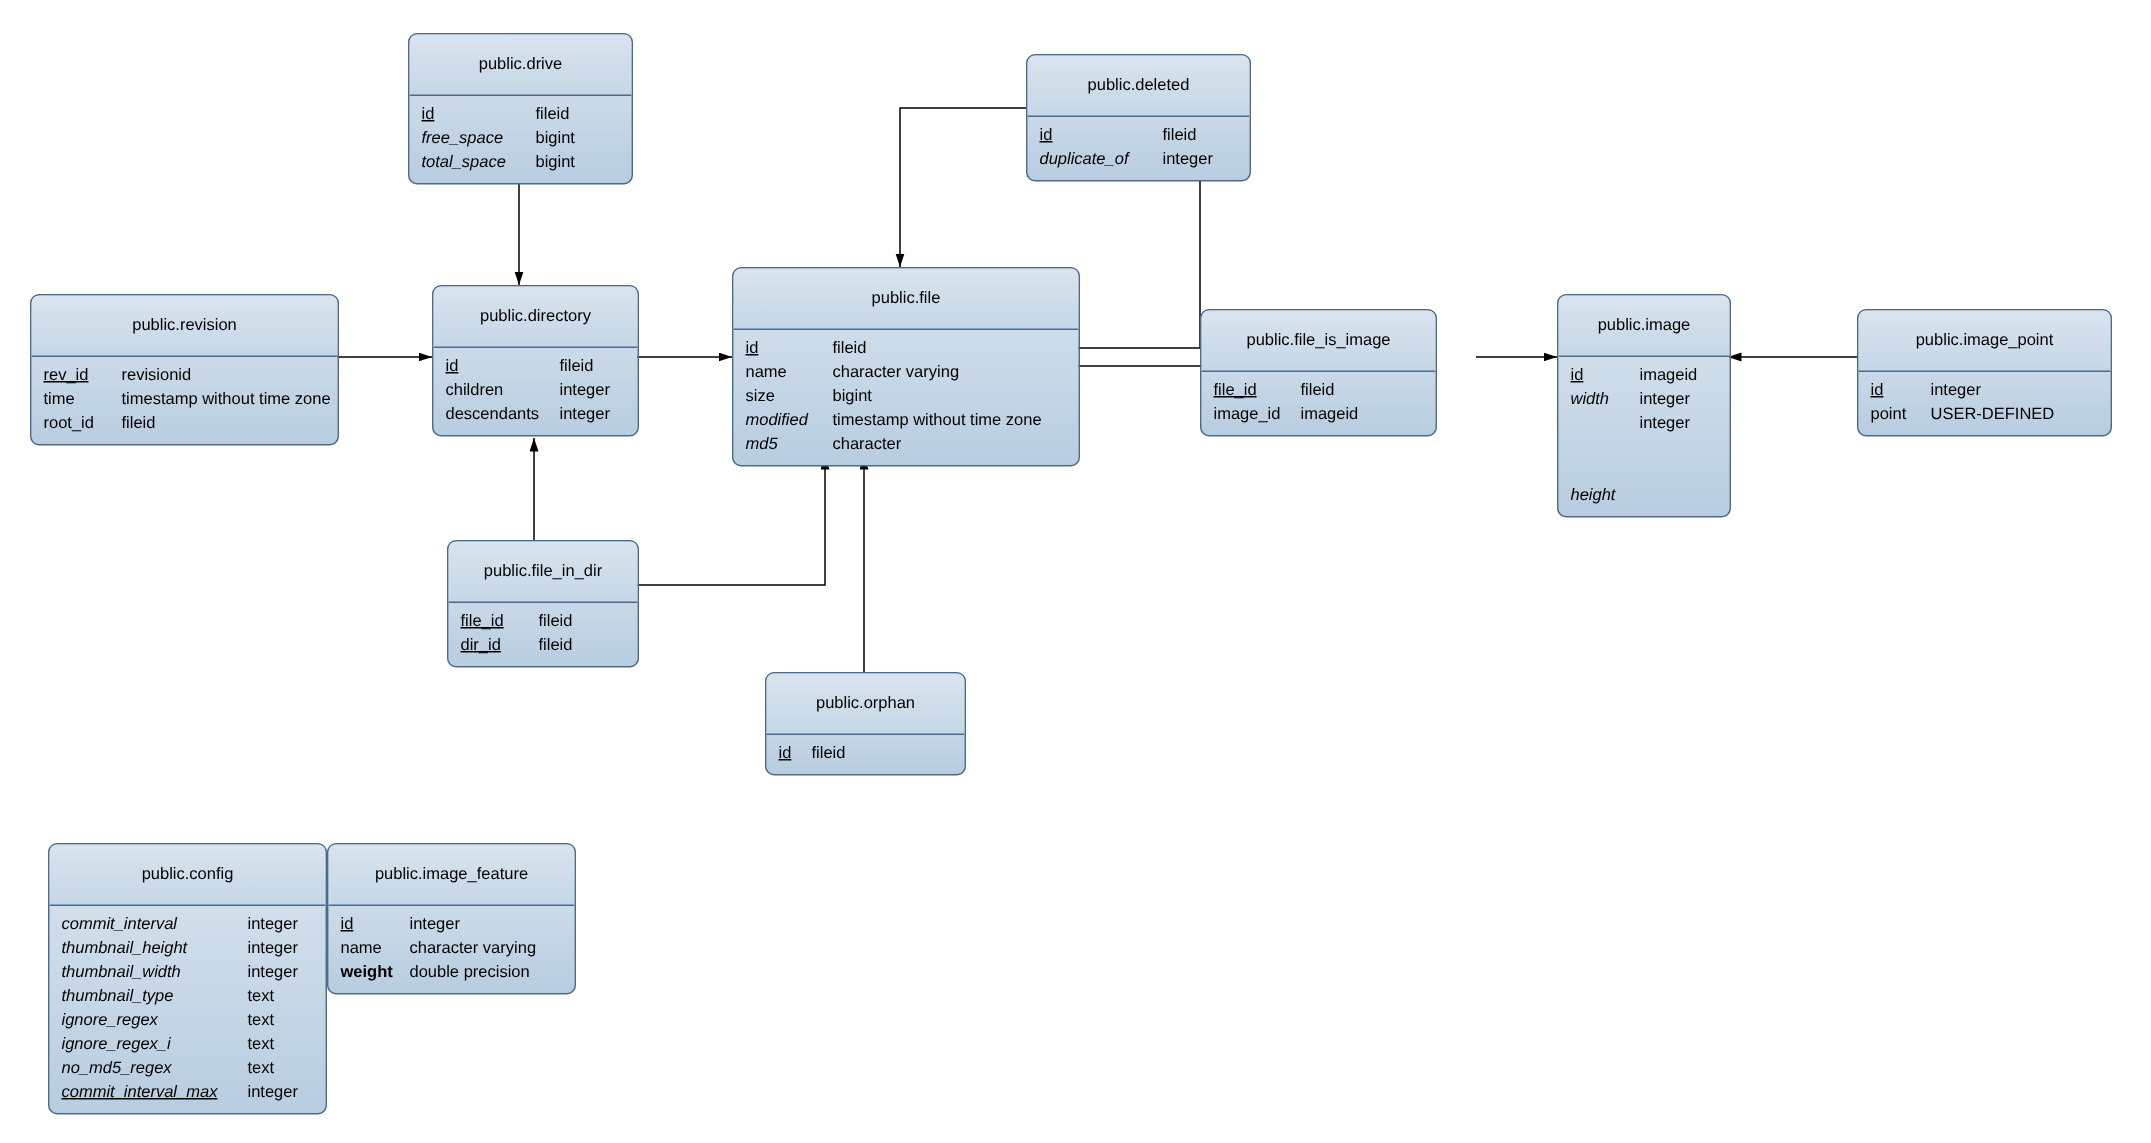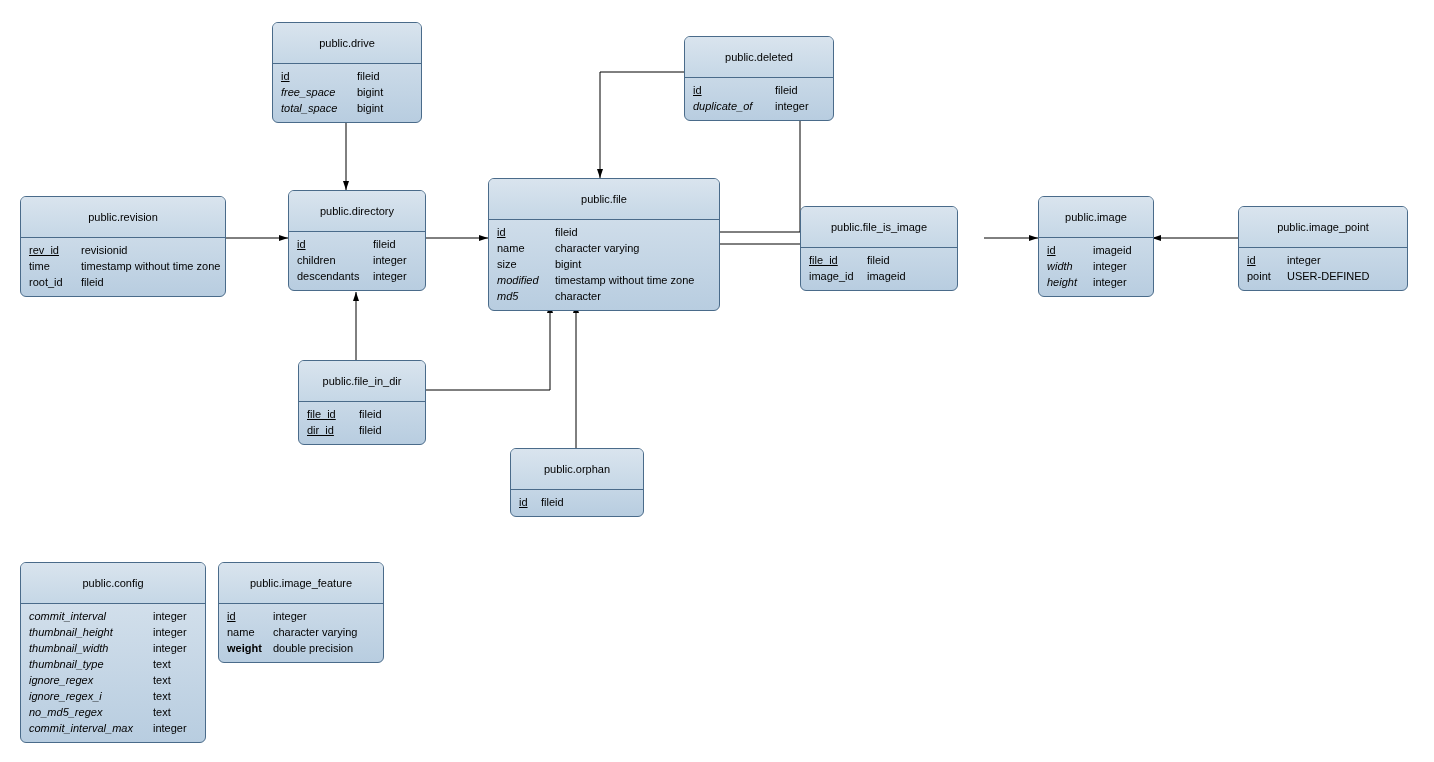--- a/index.html
+++ b/index.html
@@ -201,21 +201,21 @@
   <div class="cols">
       <div class="row">
         <span class="cname pk" style="min-width: 40px;">id</span>
         <span class="ctype">imageid</span>
       </div>
       <div class="row">
         <span class="cname nullable" style="min-width: 40px;">width</span>
         <span class="ctype">integer</span>
       </div>
       <div class="row">
-        <span class="cname nullable" style="min-width: 40px;">height</span>
+        <span class="cname nullable" style="min-width: 40px; margin-top: 48px;">height</span>
         <span class="ctype">integer</span>
       </div>
     </div>
 </div>
 
 <div class="entity" style="left:1238px; top:206px; width:168px;">
   <div class="title">public.image_point</div>
   <div class="cols">
       <div class="row">
         <span class="cname pk" style="min-width: 34px;">id</span>
@@ -245,21 +245,21 @@
 <div class="entity" style="left:510px; top:448px; width:132px;">
   <div class="title">public.orphan</div>
   <div class="cols">
       <div class="row">
         <span class="cname pk" style="min-width: 16px;">id</span>
         <span class="ctype">fileid</span>
       </div>
     </div>
 </div>
 
-<div class="entity" style="left:20px; top:562px; width:184px;">
+<div class="entity" style="left:32px; top:562px; width:184px;">
   <div class="title">public.config</div>
   <div class="cols">
       <div class="row">
         <span class="cname nullable" style="min-width: 118px;">commit_interval</span>
         <span class="ctype">integer</span>
       </div>
       <div class="row">
         <span class="cname nullable" style="min-width: 118px;">thumbnail_height</span>
         <span class="ctype">integer</span>
       </div>
@@ -277,21 +277,21 @@
       </div>
       <div class="row">
         <span class="cname nullable" style="min-width: 118px;">ignore_regex_i</span>
         <span class="ctype">text</span>
       </div>
       <div class="row">
         <span class="cname nullable" style="min-width: 118px;">no_md5_regex</span>
         <span class="ctype">text</span>
       </div>
       <div class="row">
-        <span class="cname nullable" style="min-width: 118px;">commit_interval_max</span>
+        <span class="cname nullable" style="min-width: 118px; text-decoration: underline;">commit_interval_max</span>
         <span class="ctype">integer</span>
       </div>
     </div>
 </div>
 
 <div class="entity" style="left:218px; top:562px; width:164px;">
   <div class="title">public.image_feature</div>
   <div class="cols">
       <div class="row">
         <span class="cname pk" style="min-width: 40px;">id</span>

